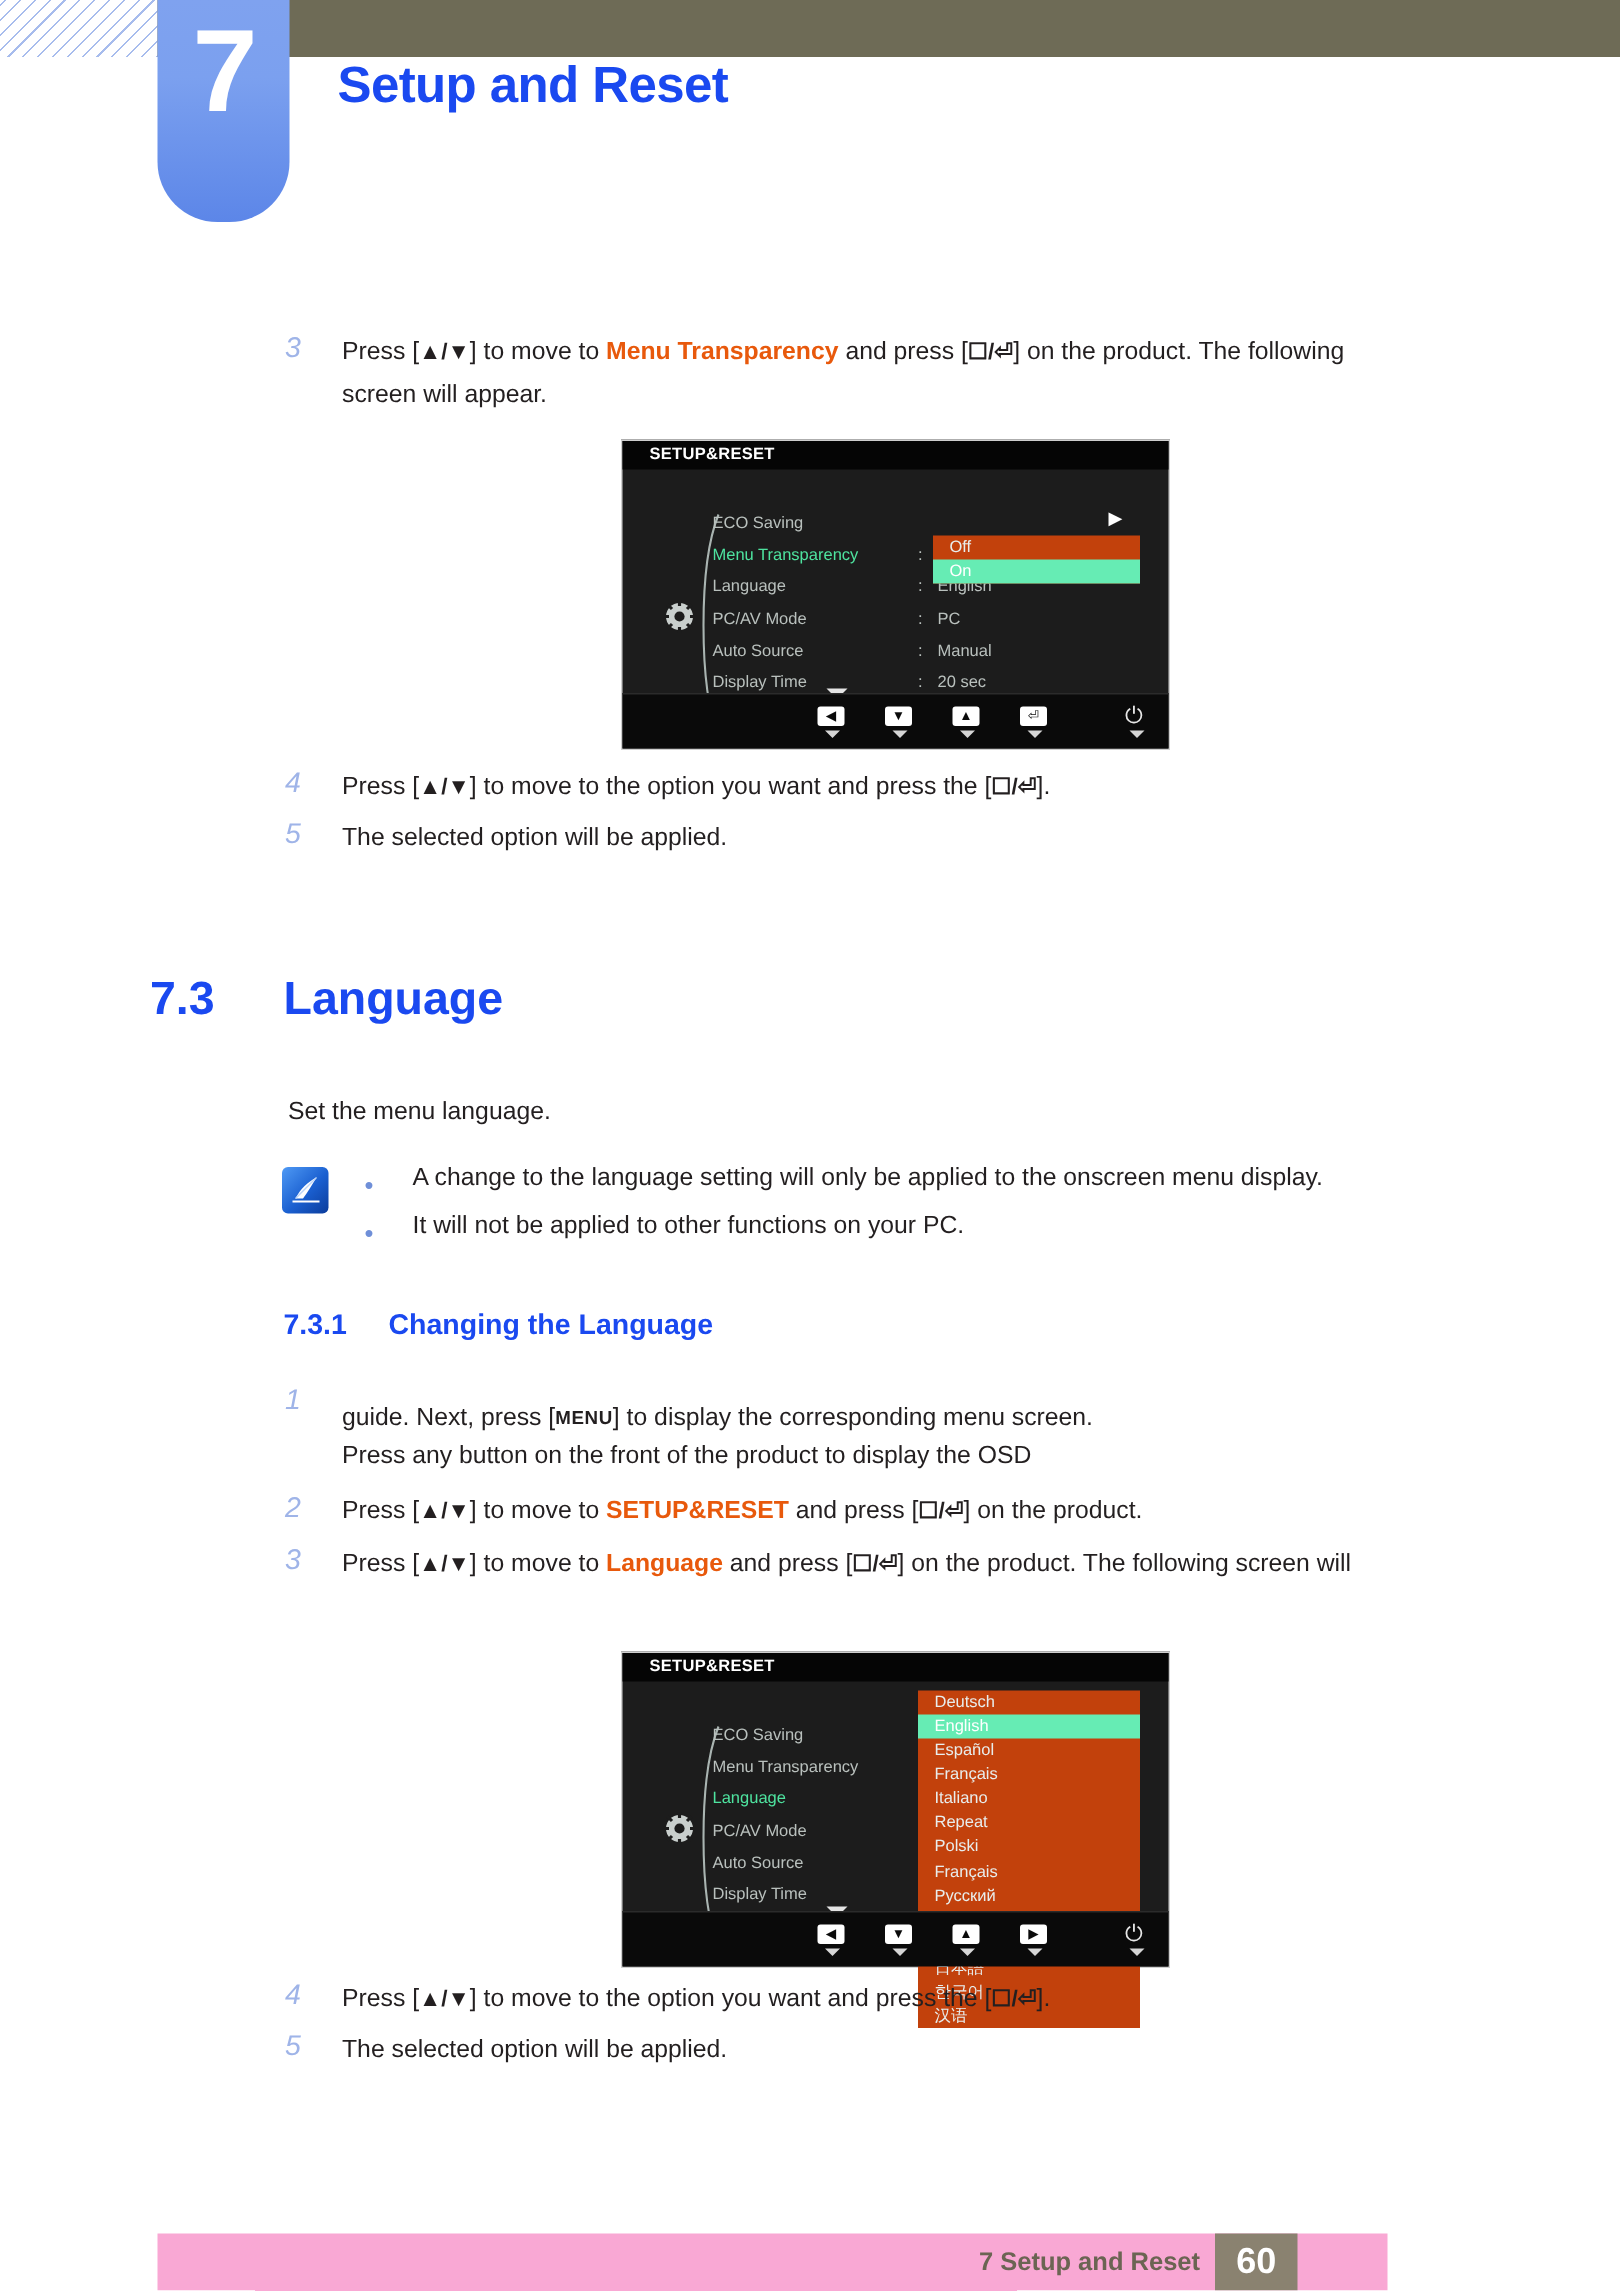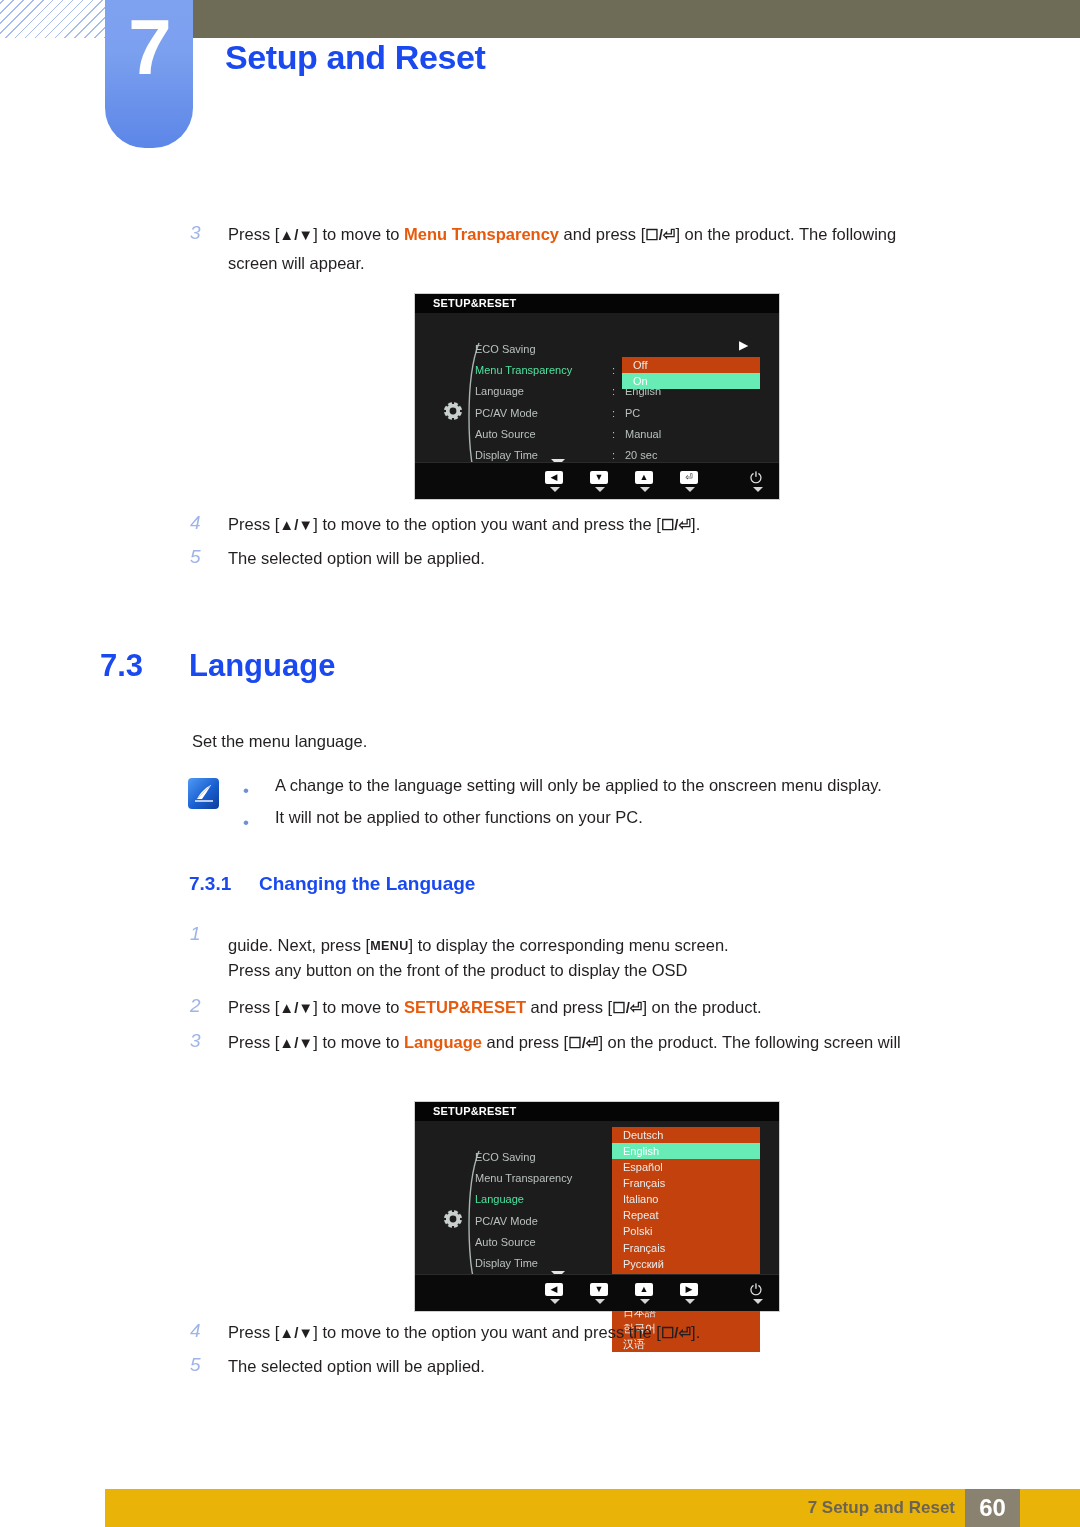--- a/index.html
+++ b/index.html
@@ -263,23 +263,23 @@
     border-left: 7px solid transparent;
     border-right: 7px solid transparent;
     border-top: 7px solid #e4e4e4;
   }
 
   
   .footer-bar {
     position: absolute;
     left: 105px;
     bottom: 0;
-    width: 975px;
+    width: 820px;
     height: 38px;
-    background: #eab308;
+    background: #f9a8d4;
   }
   .footer-text {
     position: absolute;
     right: 125px;
     top: 9px;
     font-size: 17px;
     font-weight: bold;
     color: #6b6453;
   }
   .footer-pagebox {

